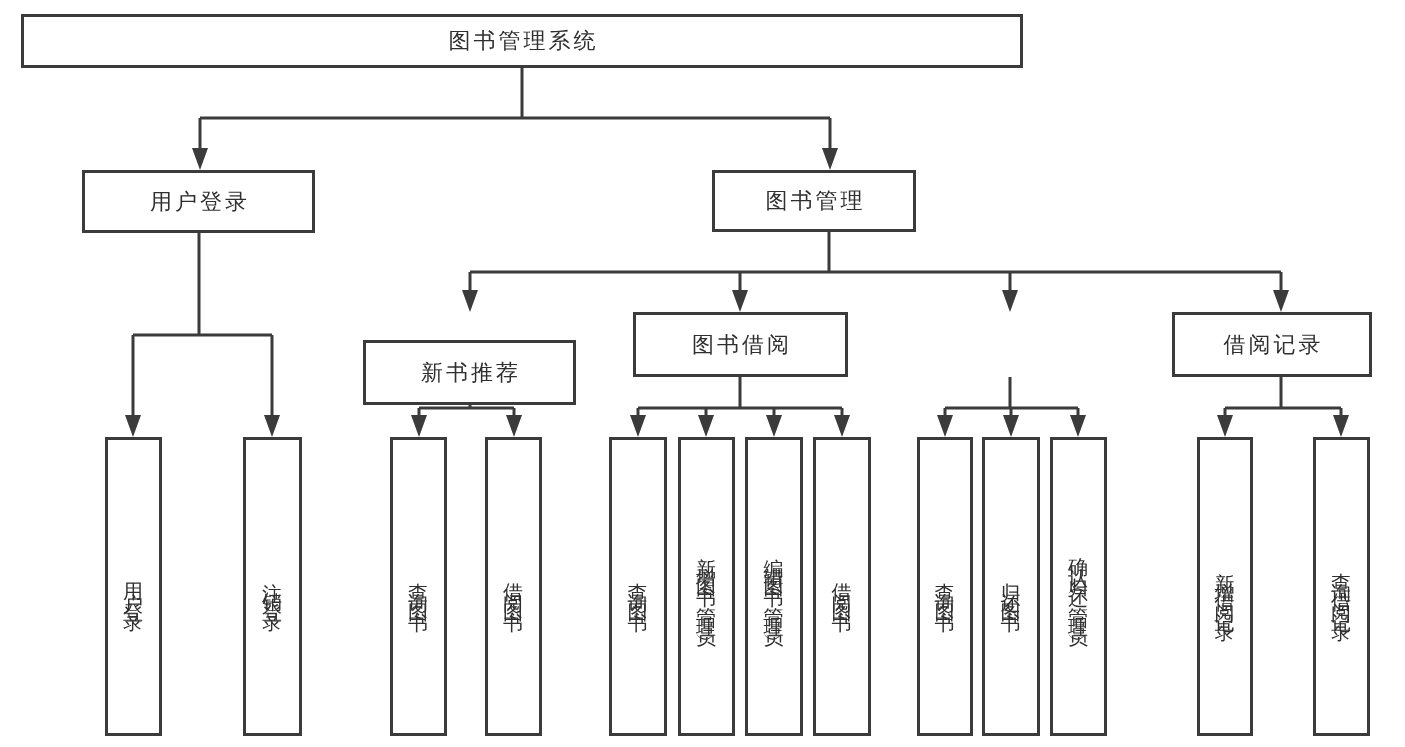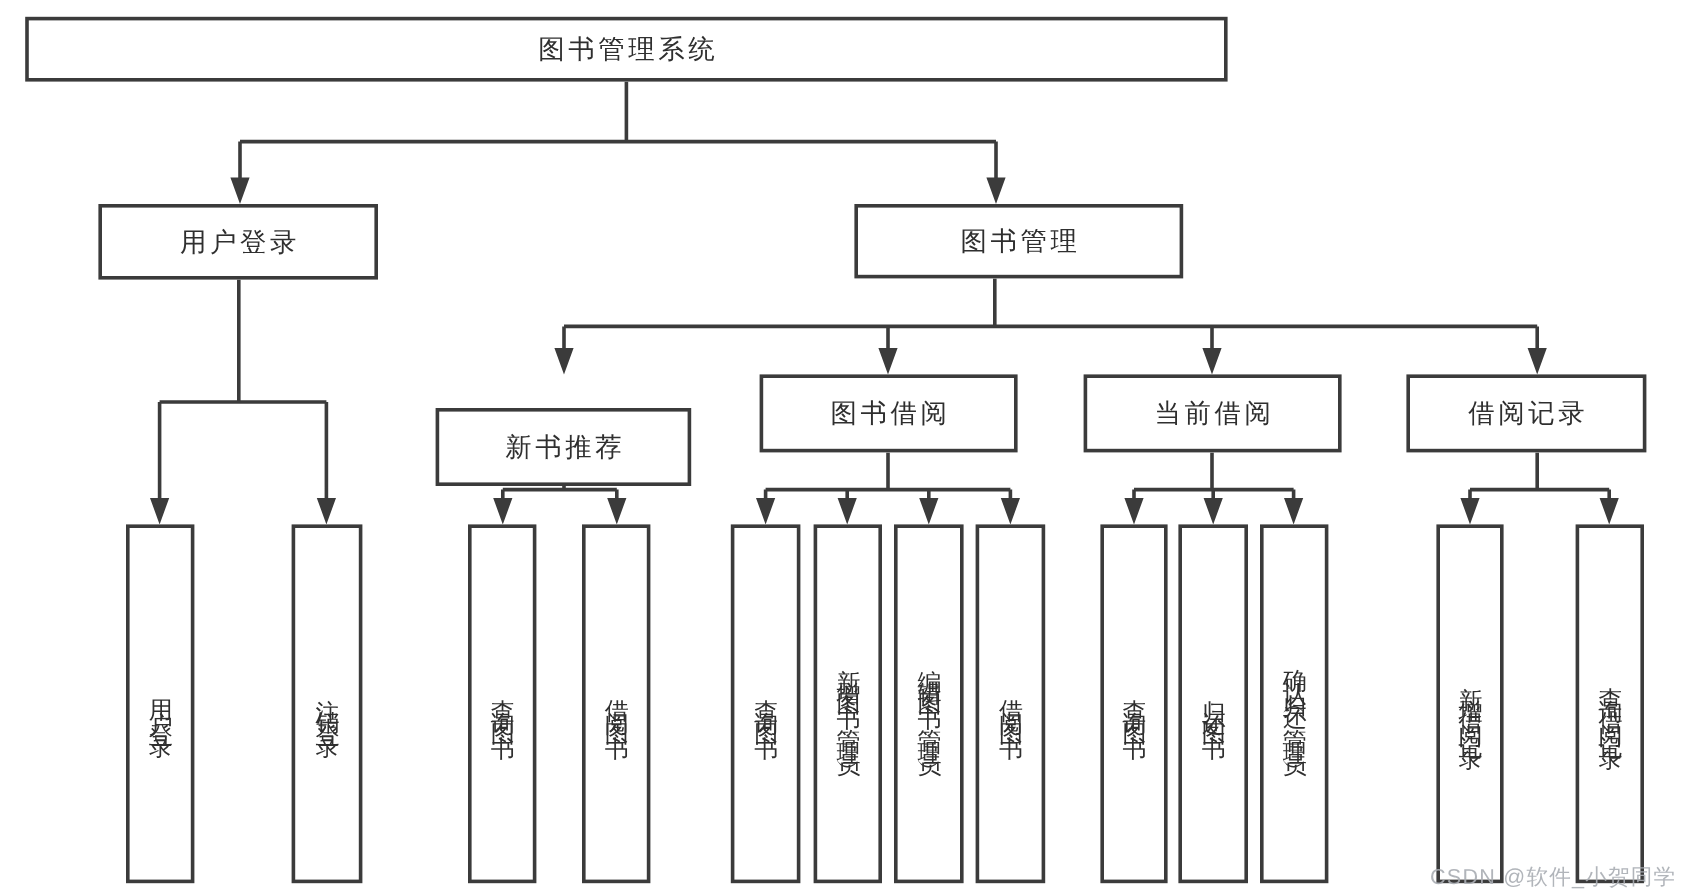--- a/index.html
+++ b/index.html
@@ -92,32 +92,29 @@
       M1217,415 H1233 L1225,437 Z  M1333,415 H1349 L1341,437 Z"></path>
   </svg>
 
   <div class="box h" style="left:21px; top:14px; width:1002px; height:54px;">
     <span>图书管理系统</span>
   </div>
 
   <div class="box h" style="left:82px; top:170px; width:233px; height:63px;">
     <span>用户登录</span>
   </div>
-  <div class="box h" style="left:712px; top:170px; width:274px; height:62px;">
+  <div class="box h" style="left:712px; top:170px; width:204px; height:62px;">
     <span>图书管理</span>
   </div>
 
   <div class="box h" style="left:363px; top:312px; width:213px; height:65px;margin-top:28px;">
     <span>新书推荐</span>
   </div>
   <div class="box h" style="left:633px; top:312px; width:215px; height:65px;">
     <span>图书借阅</span>
-  </div>
-  <div class="box h" style="left:903px; top:312px; width:215px; height:65px;">
-    <span>当前借阅</span>
   </div>
   <div class="box h" style="left:1172px; top:312px; width:200px; height:65px;">
     <span>借阅记录</span>
   </div>
 
   <div class="box v" style="left:105px; top:437px; width:57px; height:299px;">
     <span>用户登录</span>
   </div>
   <div class="box v" style="left:243px; top:437px; width:59px; height:299px;">
     <span>注销登录</span>
@@ -153,15 +150,14 @@
     <span>确认归还（管理员）</span>
   </div>
 
   <div class="box v" style="left:1197px; top:437px; width:56px; height:299px;">
     <span>新增借阅记录</span>
   </div>
   <div class="box v" style="left:1313px; top:437px; width:57px; height:299px;">
     <span>查询借阅记录</span>
   </div>
 
-  <div class="watermark">CSDN @软件_小贺同学</div>
 
 </div>
 
 </body></html>

